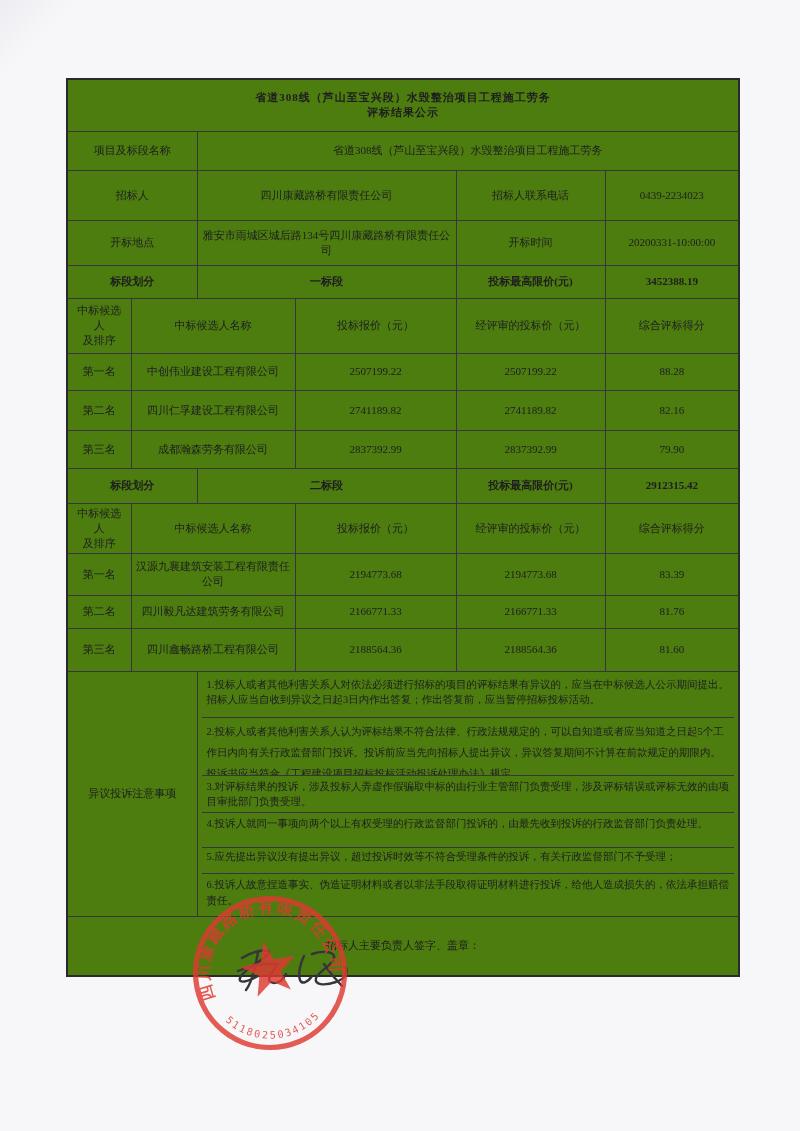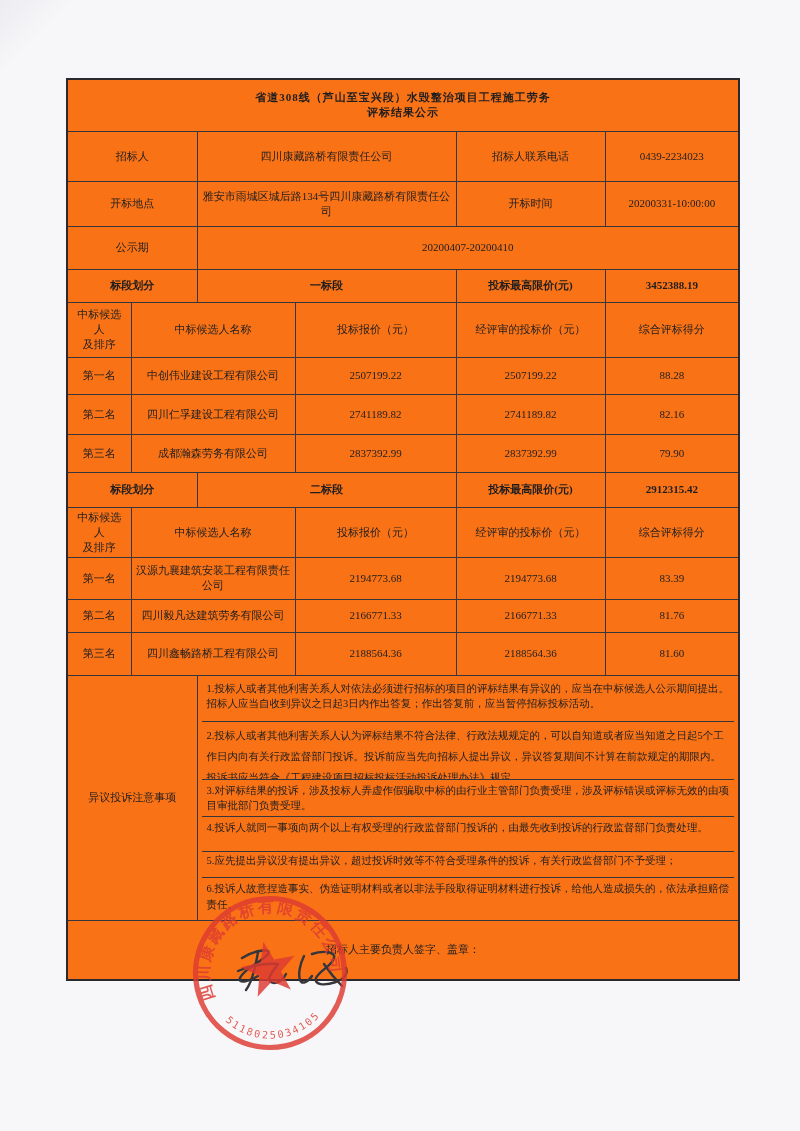--- a/index.html
+++ b/index.html
@@ -8,21 +8,21 @@
     background:#f7f7f9;
     font-family:"Liberation Serif","DejaVu Serif",serif;
     color:#1d1d20;
     overflow:hidden;
   }
   .sheet-shade{position:absolute;left:0;top:0;width:800px;height:1131px;
     background:linear-gradient(135deg,#ececf1 0%,#f7f7f9 4%,#f7f7f9 100%);}
   table.doc{
     position:absolute;left:66px;top:78px;width:672px;
     border-collapse:collapse;table-layout:fixed;
-    background:#f97316;
+    background:#4d7c0f;
   }
   table.doc td{
     border:1px solid #36363c;
     text-align:center;vertical-align:middle;
     font-size:11px;line-height:15px;
     padding:2px 4px;box-sizing:border-box;
     overflow:hidden;
   }
   table.doc{border:2px solid #2a2a2e;}
   .r-title td{font-size:19px;font-weight:bold;line-height:26px;letter-spacing:1px;}
@@ -80,39 +80,39 @@
   </colgroup>
 
   <tbody>
       <tr class="r-title">
     <td colspan="6">
       <span style="display:block">省道308线（芦山至宝兴段）水毁整治项目工程施工劳务</span>
       <span style="display:block">评标结果公示</span>
     </td>
   </tr>
 
+  <tr class="r-project">
+    <td colspan="2">项目及标段名称</td>
+    <td colspan="4">省道308线（芦山至宝兴段）水毁整治项目工程施工劳务</td>
+  </tr>
 
   <tr class="r-tenderer">
     <td colspan="2">招标人</td>
     <td colspan="2">四川康藏路桥有限责任公司</td>
     <td>招标人联系电话</td>
     <td>0439-2234023</td>
   </tr>
 
   <tr class="r-venue">
     <td colspan="2">开标地点</td>
     <td colspan="2">雅安市雨城区城后路134号四川康藏路桥有限责任公司</td>
     <td>开标时间</td>
     <td>20200331-10:00:00</td>
   </tr>
 
-  <tr class="r-pub">
-    <td colspan="2">公示期</td>
-    <td colspan="4">20200407-20200410</td>
-  </tr>
 
   <tr class="r-div r-div1">
     <td colspan="2">标段划分</td>
     <td colspan="2">一标段</td>
     <td>投标最高限价(元)</td>
     <td>3452388.19</td>
   </tr>
 
   <tr class="r-head1">
     <td class="two-line">

